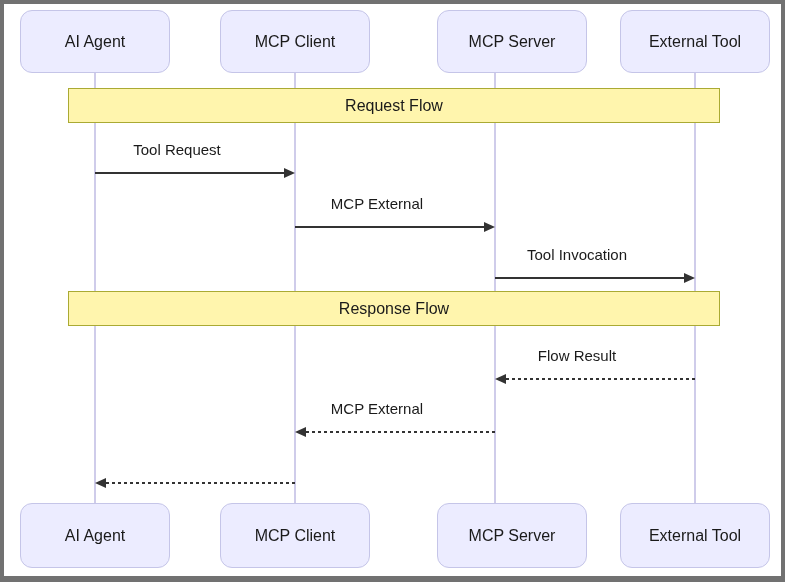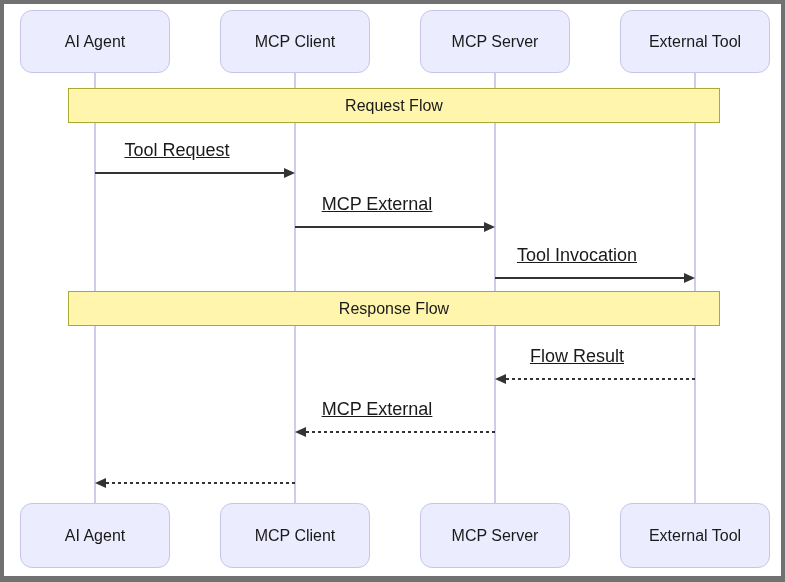--- a/index.html
+++ b/index.html
@@ -32,38 +32,38 @@
     background:var(--actor-fill,#ececff);
     border:1px solid var(--actor-border,#c5c5e8);
     border-radius:12px;
     display:flex; align-items:center; justify-content:center;
     font-size:16px;
   }
   .actor-row-top .actor { top:6px; }
   .actor-row-bottom .actor { top:499px; height:65px; }
   .actor-col-0 { left:16px; }
   .actor-col-1 { left:216px; }
-  .actor-col-2 { left:416px; }
+  .actor-col-2 { left:433px; }
   .actor-col-3 { left:616px;align-items:center; }
 
   
   .note {
     position:absolute; left:64px; width:652px; height:35px;
     background:var(--note-fill,#fff5ad);
     border:1px solid var(--note-border,#aaaa33);
     display:flex; align-items:center; justify-content:center;
     font-size:16px;
   }
   .note-0 { top:84px; }
   .note-1 { top:287px; }
 
   
   .msg-label {
     position:absolute; width:164px; height:20px;
-    text-align:center; font-size:18px; line-height:20px;text-decoration:underline;
+    text-align:center; font-size:15px; line-height:20px;
   }
   .msg-line { position:absolute; height:2px; background:var(--arrow,#333); }
   .msg-line.dotted {
     background:repeating-linear-gradient(90deg,var(--arrow,#333) 0 3px,transparent 3px 6px);
   }
   .arrow-right {
     position:absolute; width:0; height:0;
     border-top:5px solid transparent; border-bottom:5px solid transparent;
     border-left:11px solid var(--arrow,#333);
   }

